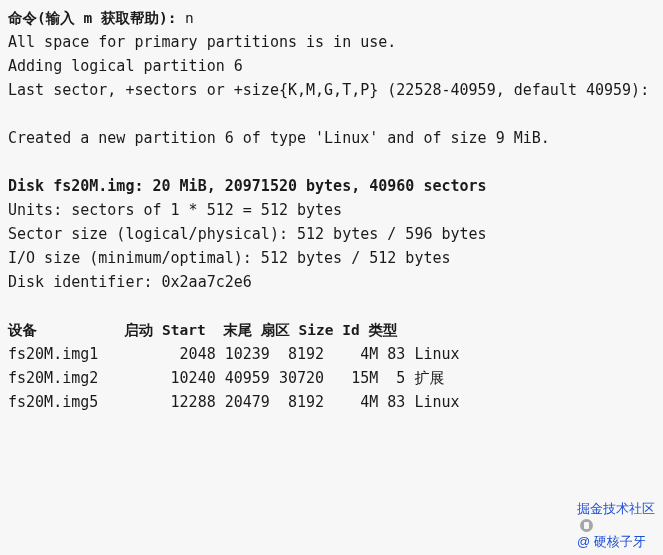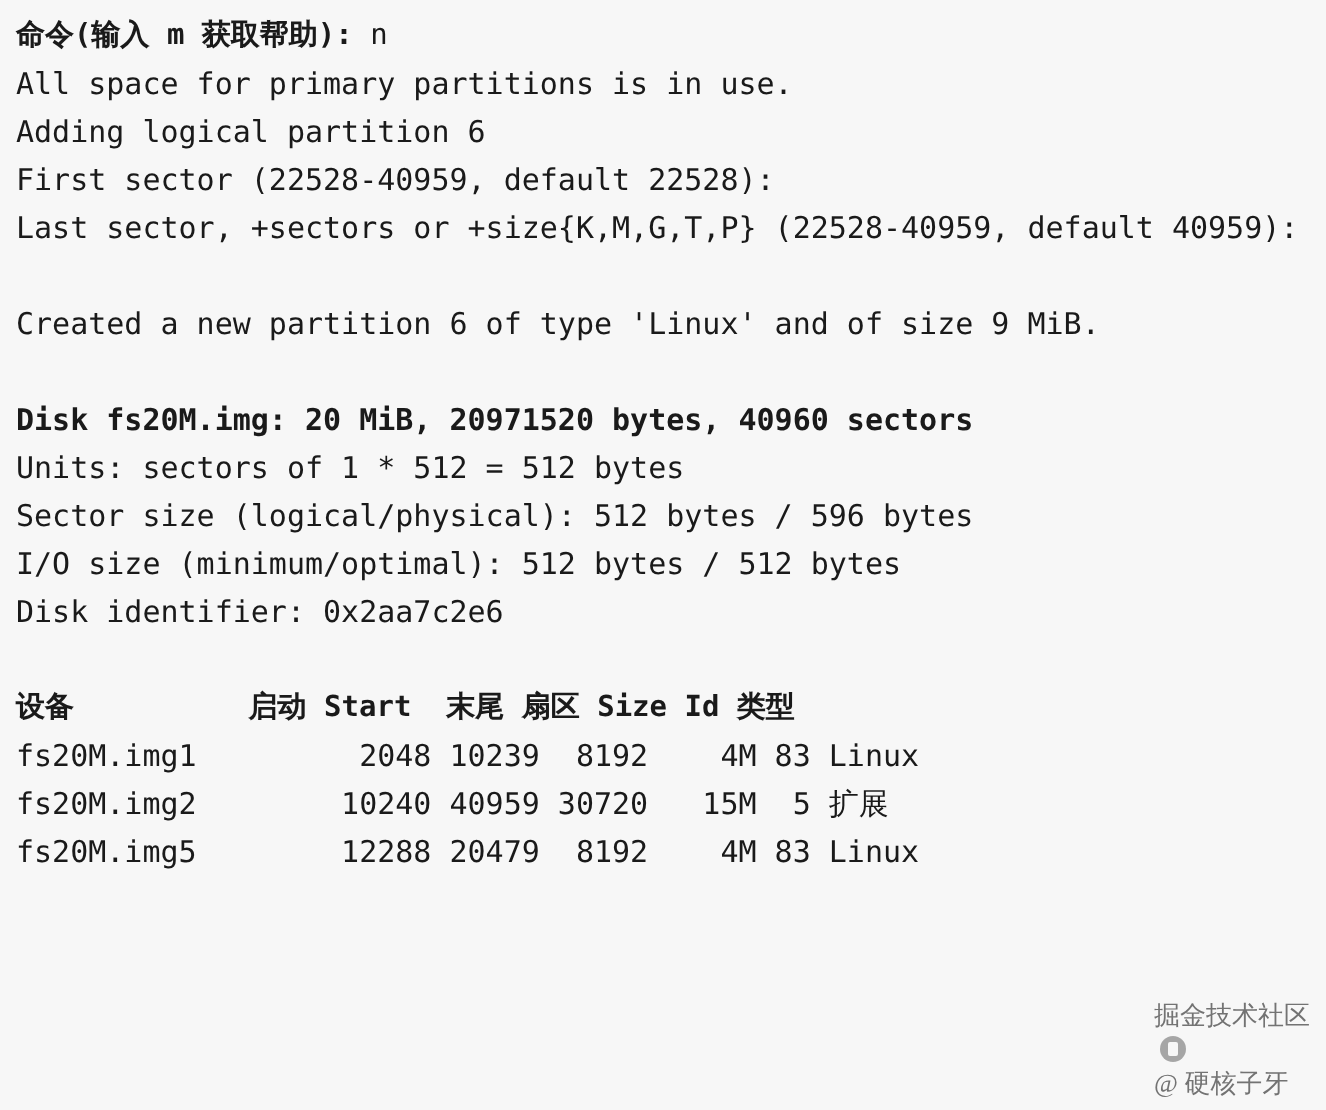--- a/index.html
+++ b/index.html
@@ -47,22 +47,22 @@
     font-size: 14.5px;
     line-height: 24px;
     white-space: pre;
     font-weight: bold;
   }
   .watermark {
     position: absolute;
     right: 8px;
     bottom: 4px;
     font-size: 13px;
-    color: #737373;
-    font-family: Liberation Serif, serif;
+    color: #1d4ed8;
+    font-family: Liberation Sans, sans-serif;
     white-space: pre;
   }
   .watermark .wm-logo {
     display: inline-block;
     width: 13px;
     height: 13px;
     border-radius: 50%;
     background: #a6a6a6;
     vertical-align: -2px;
     margin: 0 3px;
@@ -79,21 +79,20 @@
     border-radius: 1px;
   }
 </style>
 </head>
 <body>
 
 <div class="terminal" id="terminal">
     <div class="prompt-line"><span class="prompt-text">命令(输入 m 获取帮助): </span><span class="answer">n</span></div>
     <div class="line">All space for primary partitions is in use.</div>
     <div class="line">Adding logical partition 6</div>
-    <div class="line">First sector (22528-40959, default 22528): </div>
     <div class="line">Last sector, +sectors or +size{K,M,G,T,P} (22528-40959, default 40959): </div>
     <div class="line blank"></div>
     <div class="line">Created a new partition 6 of type 'Linux' and of size 9 MiB.</div>
     <div class="line blank"></div>
     <div class="line bold">Disk fs20M.img: 20 MiB, 20971520 bytes, 40960 sectors</div>
     <div class="line">Units: sectors of 1 * 512 = 512 bytes</div>
     <div class="line">Sector size (logical/physical): 512 bytes / 596 bytes</div>
     <div class="line">I/O size (minimum/optimal): 512 bytes / 512 bytes</div>
     <div class="line">Disk identifier: 0x2aa7c2e6</div>
     <div class="line blank"></div>

